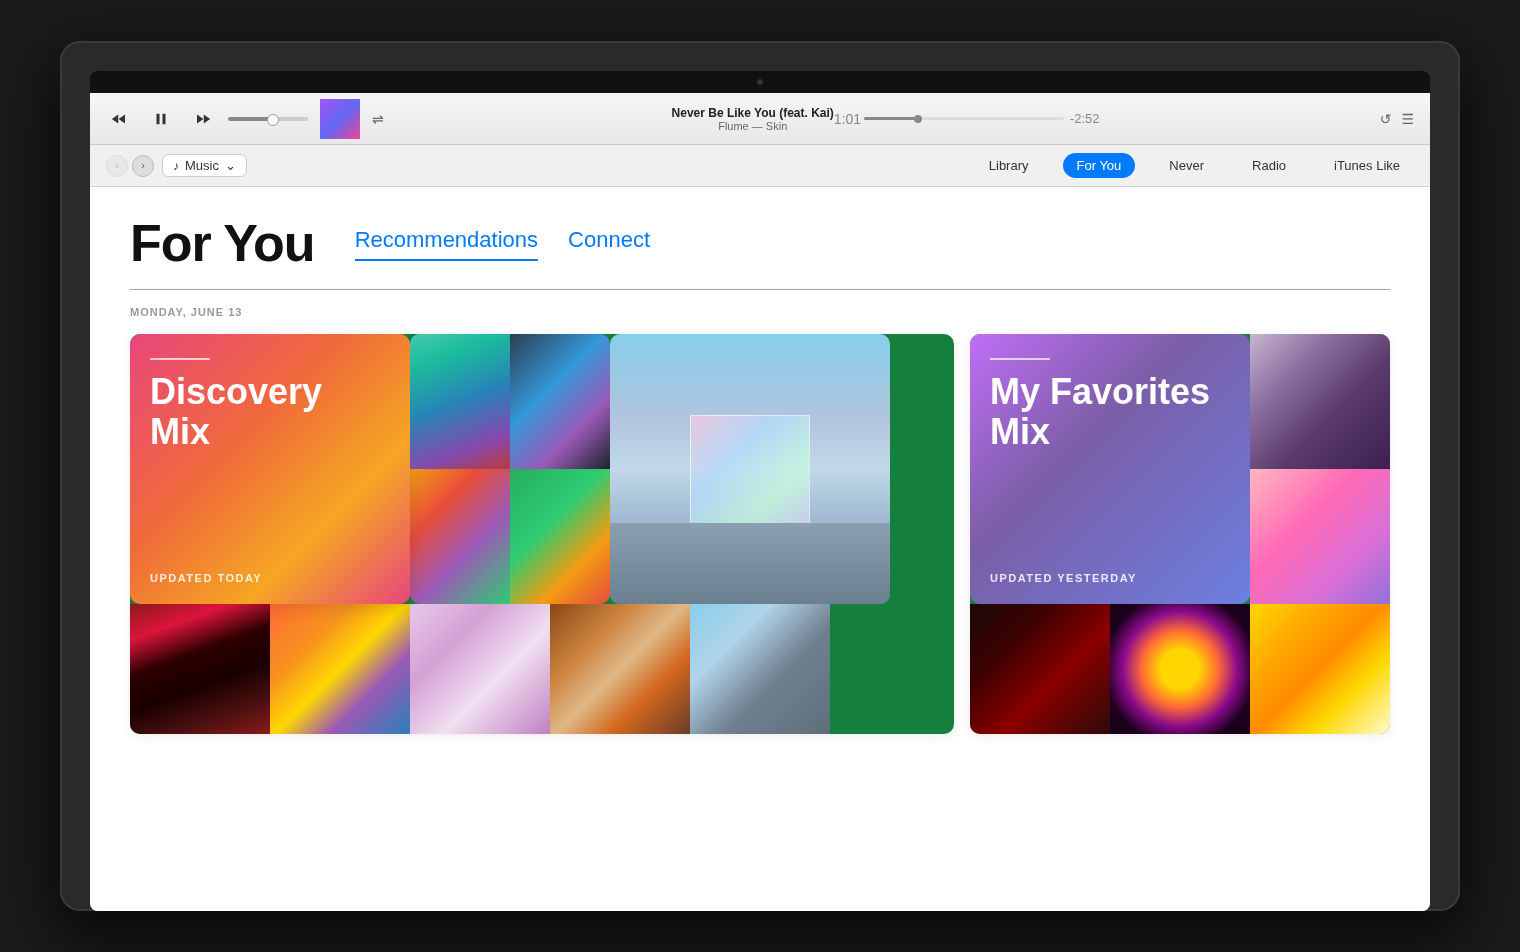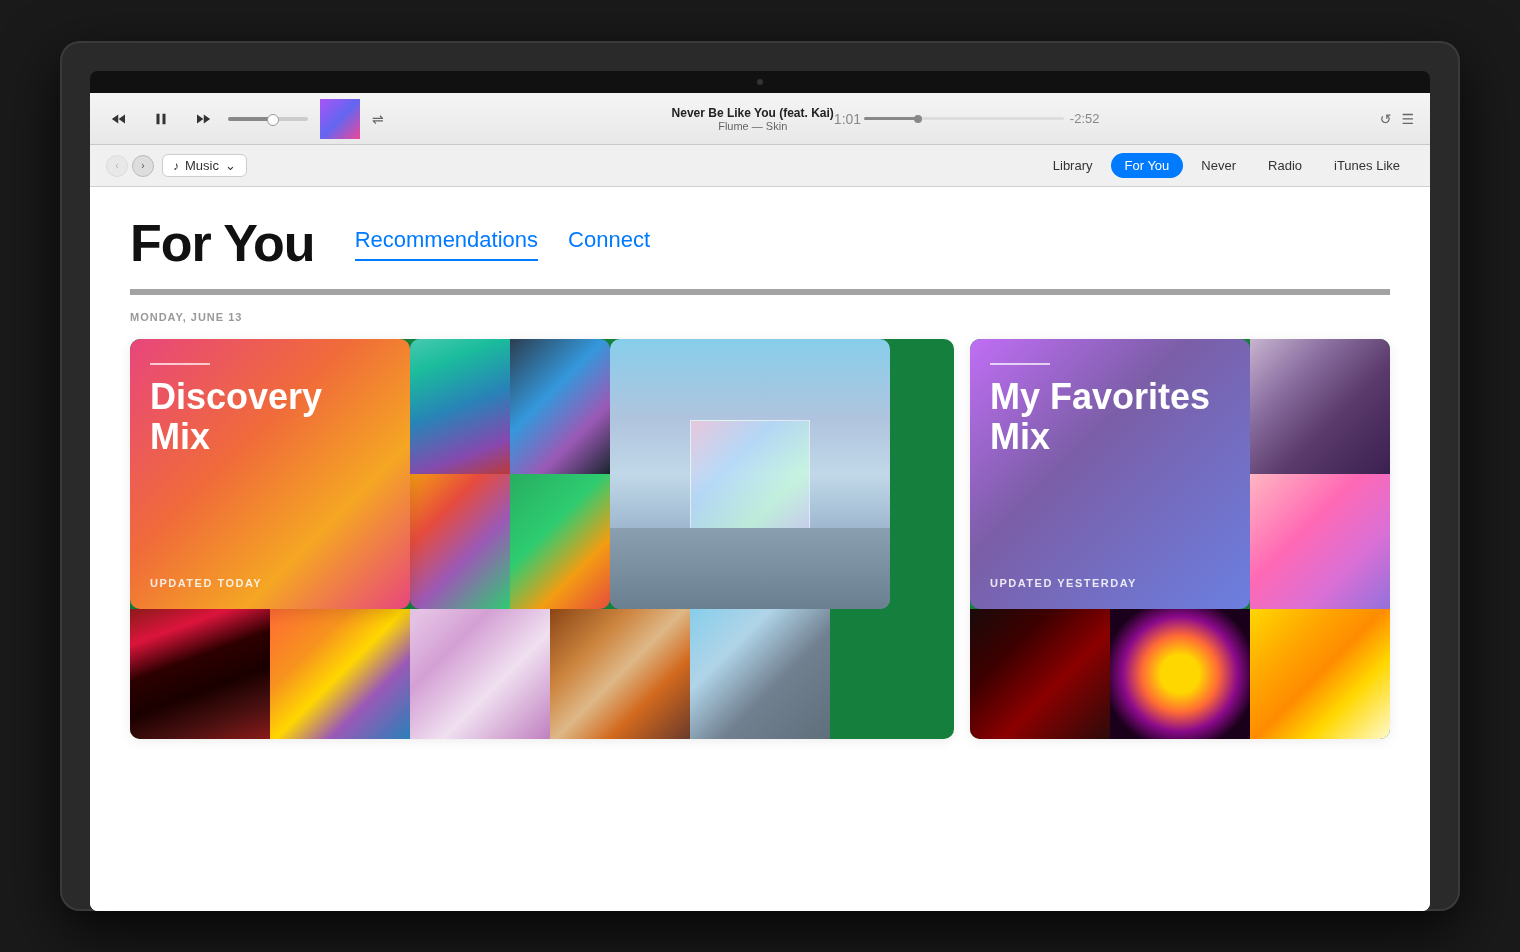--- a/index.html
+++ b/index.html
@@ -265,21 +265,21 @@
     }
 
     .section-select .music-icon {
       font-size: 12px;
     }
 
     .main-nav {
       margin-left: auto;
       display: flex;
       align-items: center;
-      gap: 4px;
+      gap: 20px;
     }
 
     .nav-item {
       padding: 5px 14px;
       border-radius: 14px;
       font-size: 13px;
       cursor: pointer;
       color: #333;
       font-weight: 400;
     }
@@ -331,21 +331,21 @@
       border-bottom: 2px solid #007aff;
     }
 
     .date-label {
       font-size: 11px;
       font-weight: 700;
       color: #999;
       letter-spacing: 1px;
       text-transform: uppercase;
       margin-bottom: 16px;
-      border-top: 6px solid #a3a3a3;
+      border-top: 1px solid #a3a3a3;
       padding-top: 16px;
     }
 
     .mix-card {
       border-radius: 10px;
       overflow: hidden;
       box-shadow: 0 4px 16px rgba(0,0,0,0.12);
       cursor: pointer;
       flex-shrink: 0;
     }

